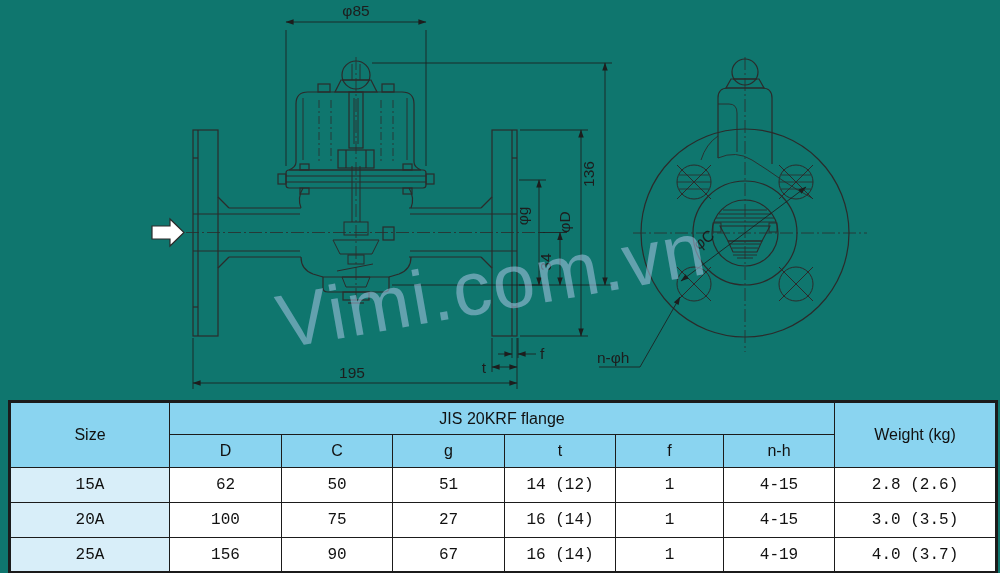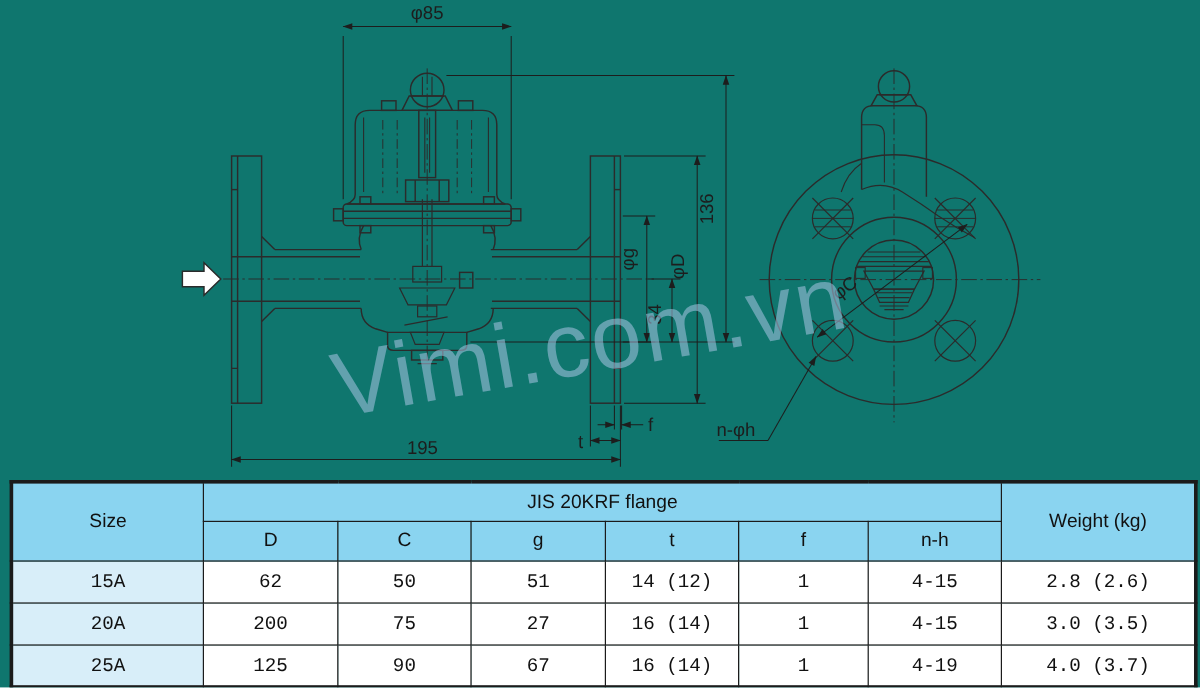--- a/index.html
+++ b/index.html
@@ -303,31 +303,31 @@
         <td class="val-cell">62</td>
         <td class="val-cell">50</td>
         <td class="val-cell">51</td>
         <td class="val-cell">14 (12)</td>
         <td class="val-cell">1</td>
         <td class="val-cell">4-15</td>
         <td class="val-cell">2.8 (2.6)</td>
       </tr>
       <tr class="data-row">
         <td class="size-cell">20A</td>
-        <td class="val-cell">200</td>
+        <td class="val-cell">100</td>
         <td class="val-cell">75</td>
         <td class="val-cell">27</td>
         <td class="val-cell">16 (14)</td>
         <td class="val-cell">1</td>
         <td class="val-cell">4-15</td>
         <td class="val-cell">3.0 (3.5)</td>
       </tr>
       <tr class="data-row">
         <td class="size-cell">25A</td>
-        <td class="val-cell">125</td>
+        <td class="val-cell">156</td>
         <td class="val-cell">90</td>
         <td class="val-cell">67</td>
         <td class="val-cell">16 (14)</td>
         <td class="val-cell">1</td>
         <td class="val-cell">4-19</td>
         <td class="val-cell">4.0 (3.7)</td>
       </tr>
     </tbody>
   </table>
 </div>

